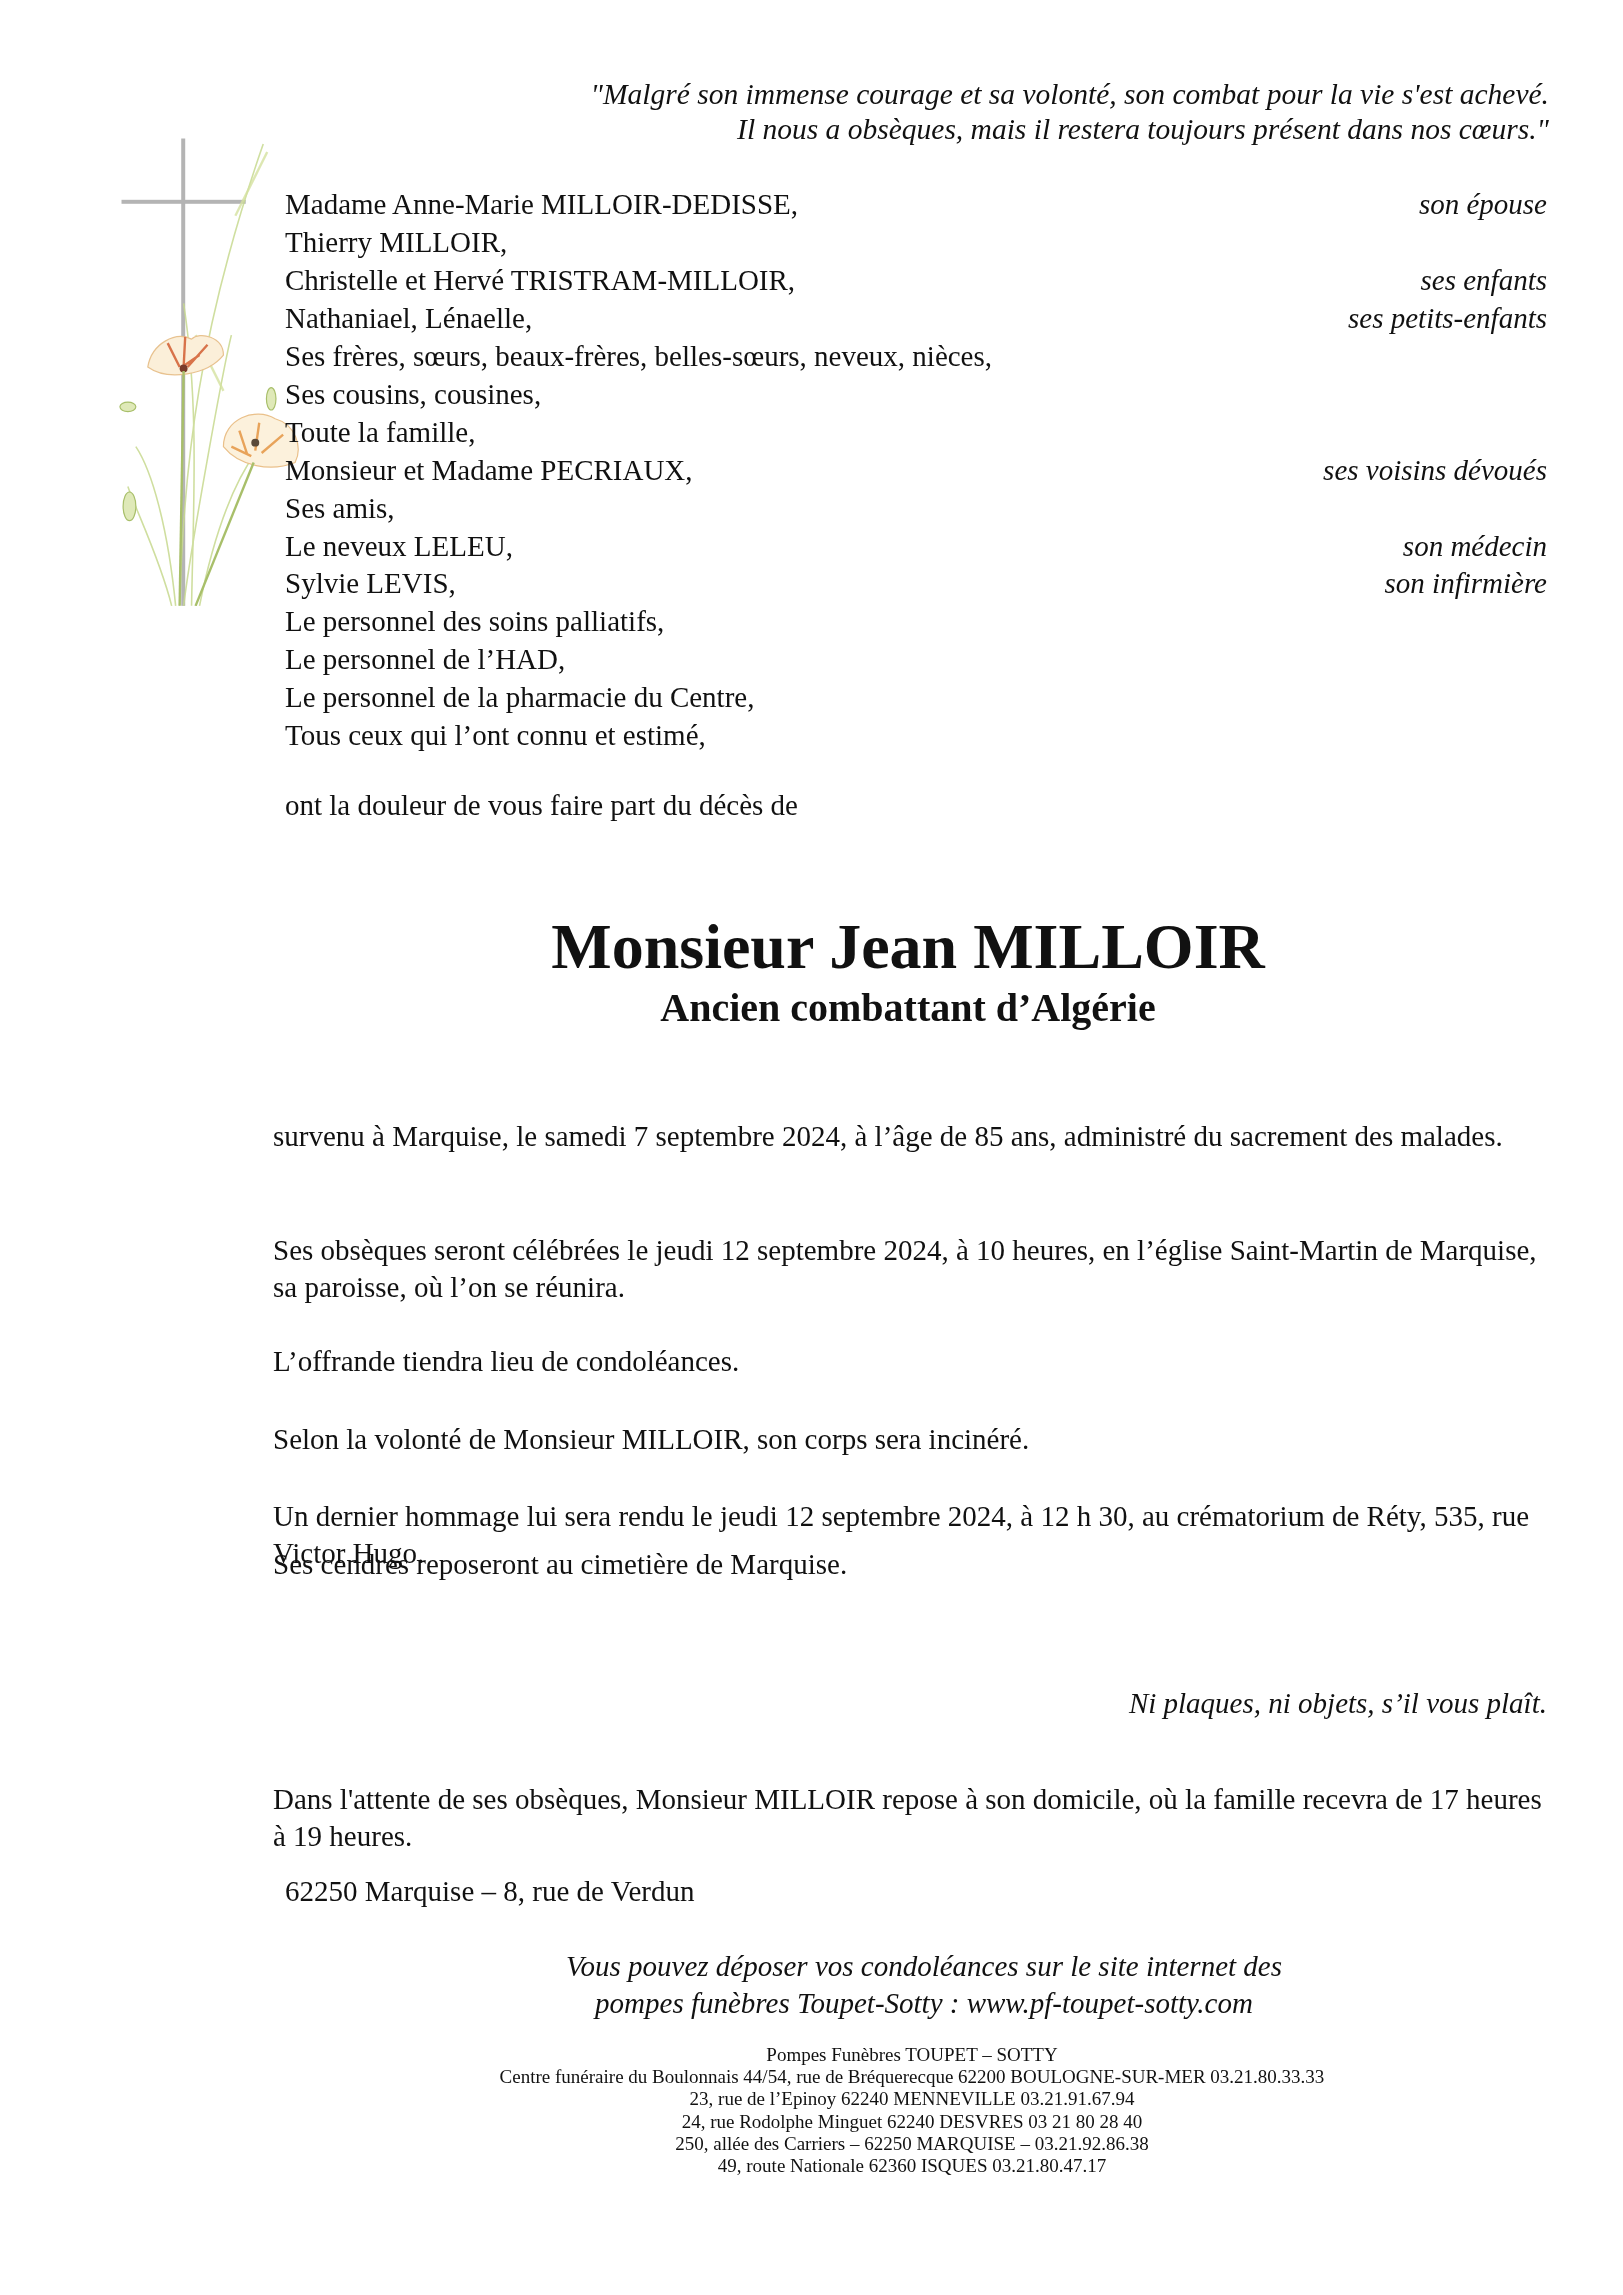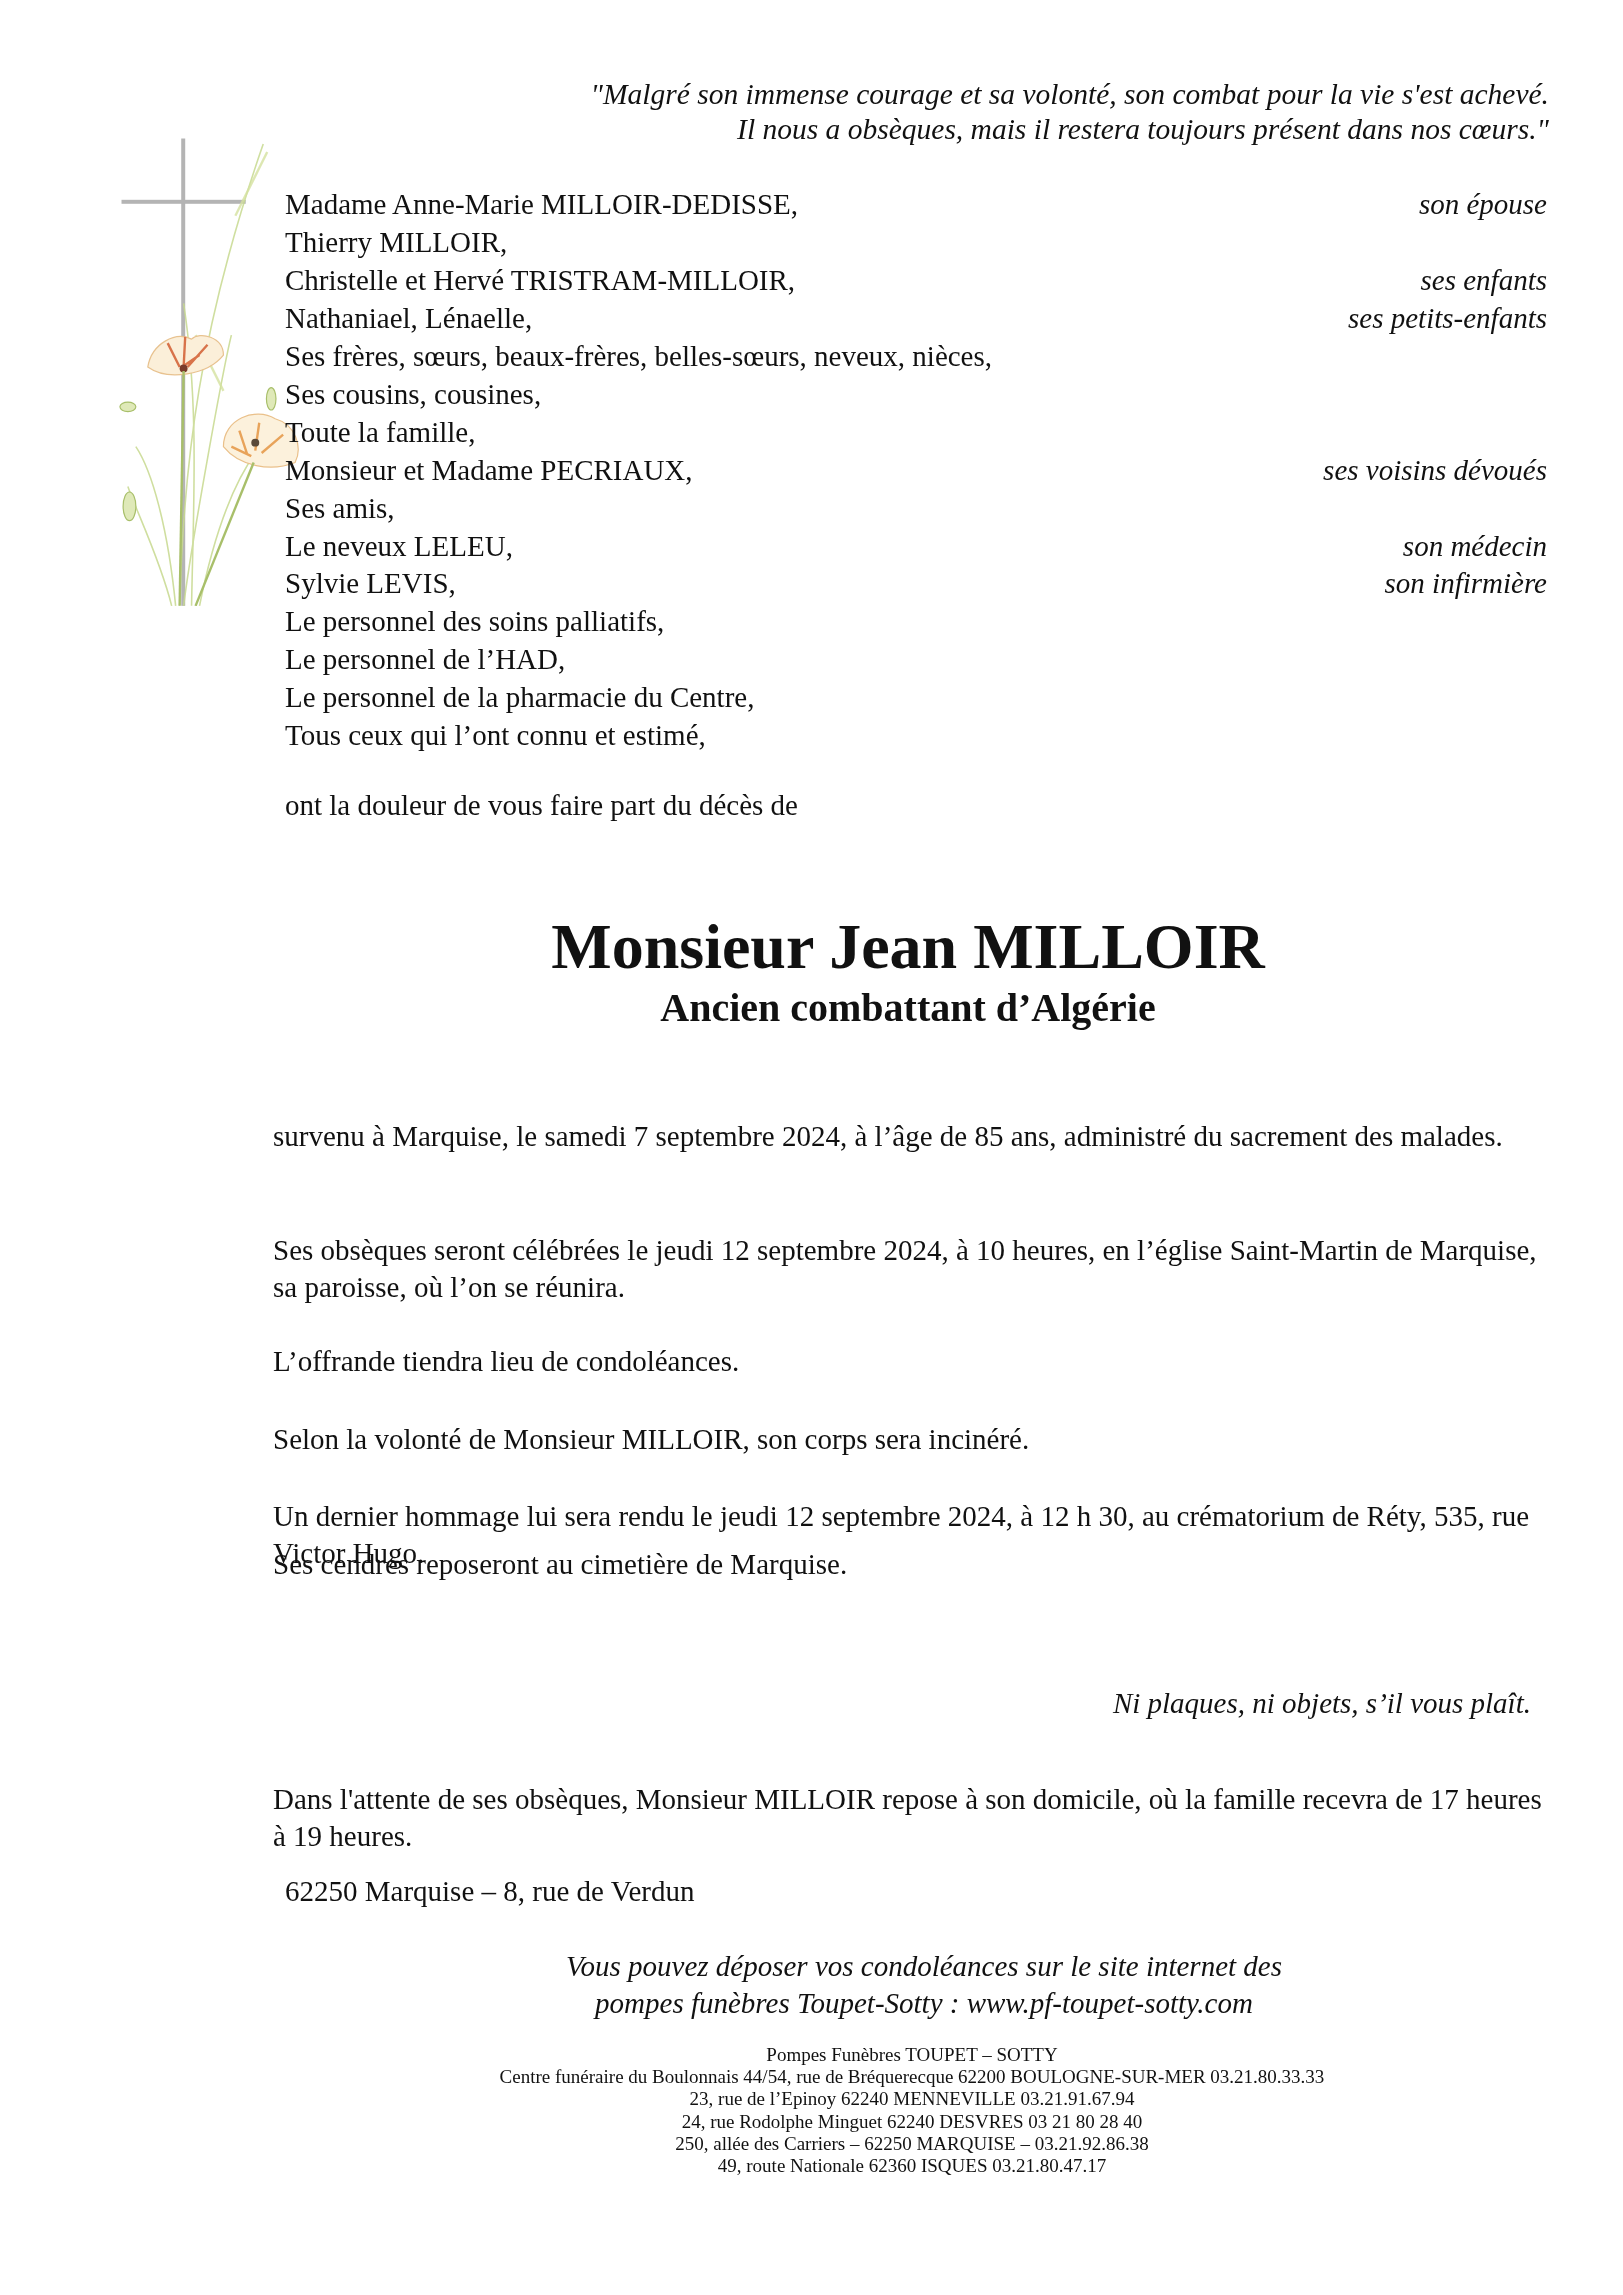--- a/index.html
+++ b/index.html
@@ -88,21 +88,21 @@
 <div class="abs title" style="top:913px; font-size:64px; line-height:67px; left:96px;">Monsieur Jean MILLOIR</div>
 <div class="abs title" style="top:986px; font-size:40px; line-height:43px; left:96px;">Ancien combattant d’Algérie</div>
 
 <div class="body-p" style="top:1118px;">survenu à Marquise, le samedi 7 septembre 2024, à l’âge de 85 ans, administré du sacrement des malades.</div>
 <div class="body-p" style="top:1232px;">Ses obsèques seront célébrées le jeudi 12 septembre 2024, à 10 heures, en l’église Saint-Martin de Marquise, sa paroisse, où l’on se réunira.</div>
 <div class="body-p" style="top:1343px;">L’offrande tiendra lieu de condoléances.</div>
 <div class="body-p" style="top:1421px;">Selon la volonté de Monsieur MILLOIR, son corps sera incinéré.</div>
 <div class="body-p" style="top:1498px;">Un dernier hommage lui sera rendu le jeudi 12 septembre 2024, à 12 h 30, au crématorium de Réty, 535, rue Victor Hugo.</div>
 <div class="body-p" style="top:1546px;">Ses cendres reposeront au cimetière de Marquise.</div>
 
-<div class="line it" style="right:93px; top:1687px; text-align:right;font-family:Liberation Serif, serif;">Ni plaques, ni objets, s’il vous plaît.</div>
+<div class="line it" style="right:77px; top:1687px; text-align:right;font-family:Liberation Serif, serif;">Ni plaques, ni objets, s’il vous plaît.</div>
 
 <div class="body-p" style="top:1762px;margin-top:19px;">Dans l'attente de ses obsèques, Monsieur MILLOIR repose à son domicile, où la famille recevra de 17 heures à 19 heures.</div>
 <div class="line" style="left:273px; top:1875px;">62250 Marquise – 8, rue de Verdun</div>
 
 <div class="line it center" style="top:1950px; left:0; width:1824px; text-align:center; line-height:32px;">Vous pouvez déposer vos condoléances sur le site internet des</div>
 <div class="line it center" style="top:1987px; left:0; width:1824px; text-align:center; line-height:32px;">pompes funèbres Toupet-Sotty : www.pf-toupet-sotty.com</div>
 
 <div class="footer" style="top:2044px;">Pompes Funèbres TOUPET – SOTTY</div>
 <div class="footer" style="top:2066px;">Centre funéraire du Boulonnais 44/54, rue de Bréquerecque 62200 BOULOGNE-SUR-MER 03.21.80.33.33</div>
 <div class="footer" style="top:2088px;">23, rue de l’Epinoy 62240 MENNEVILLE 03.21.91.67.94</div>

